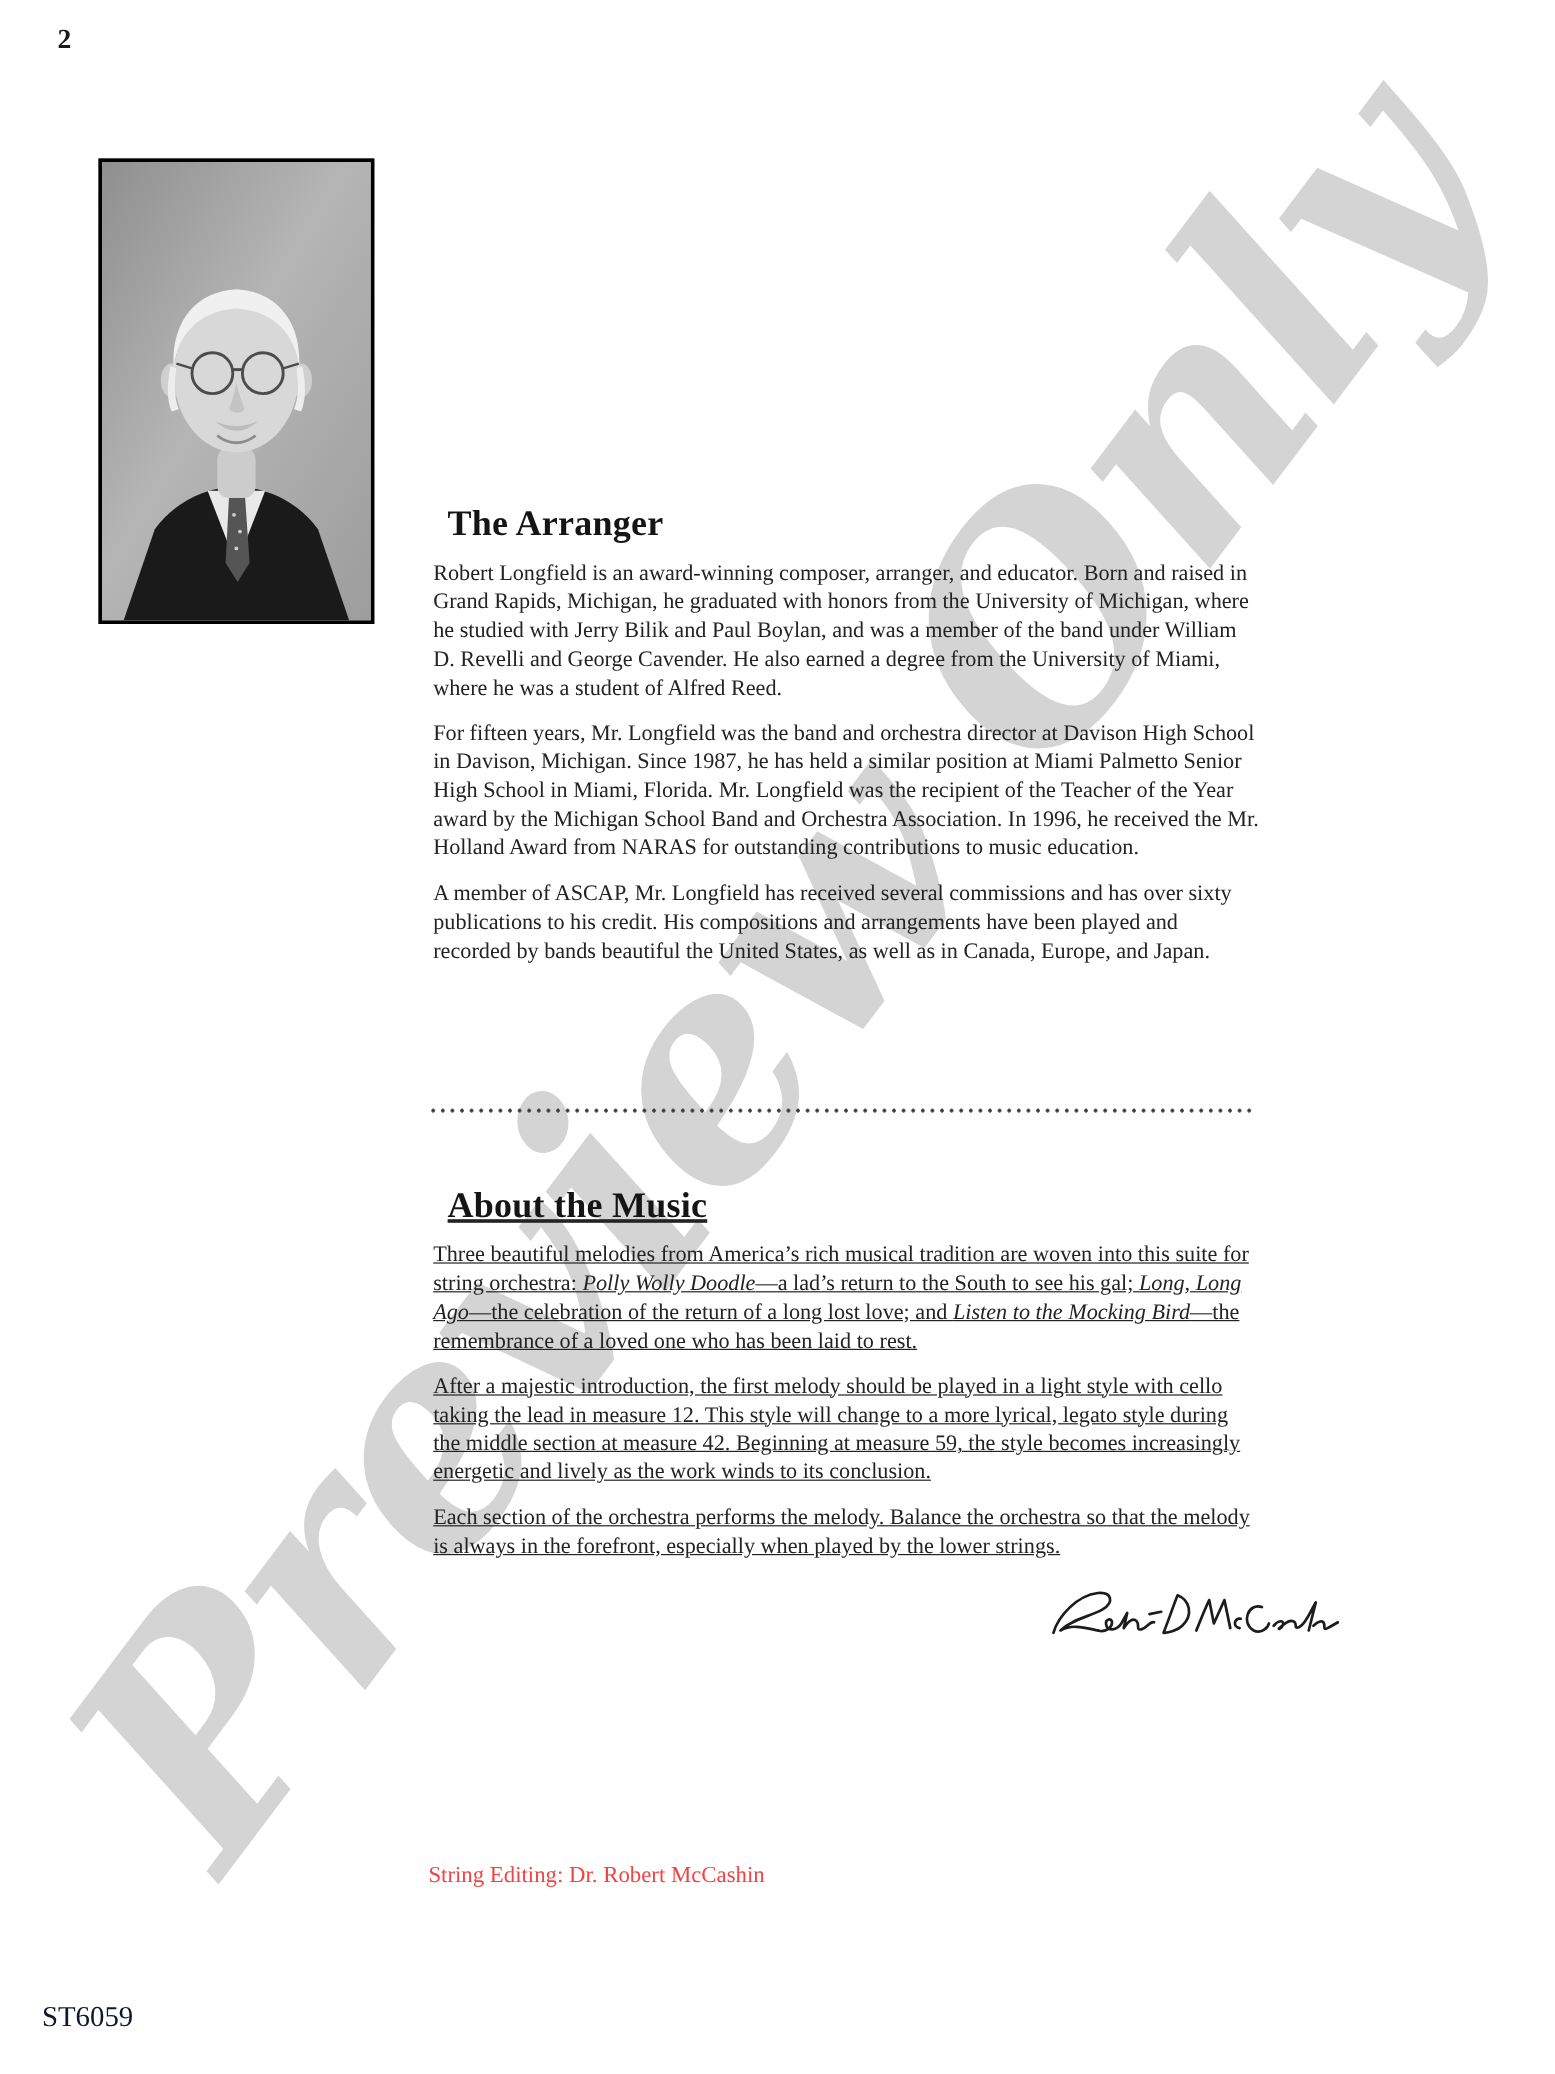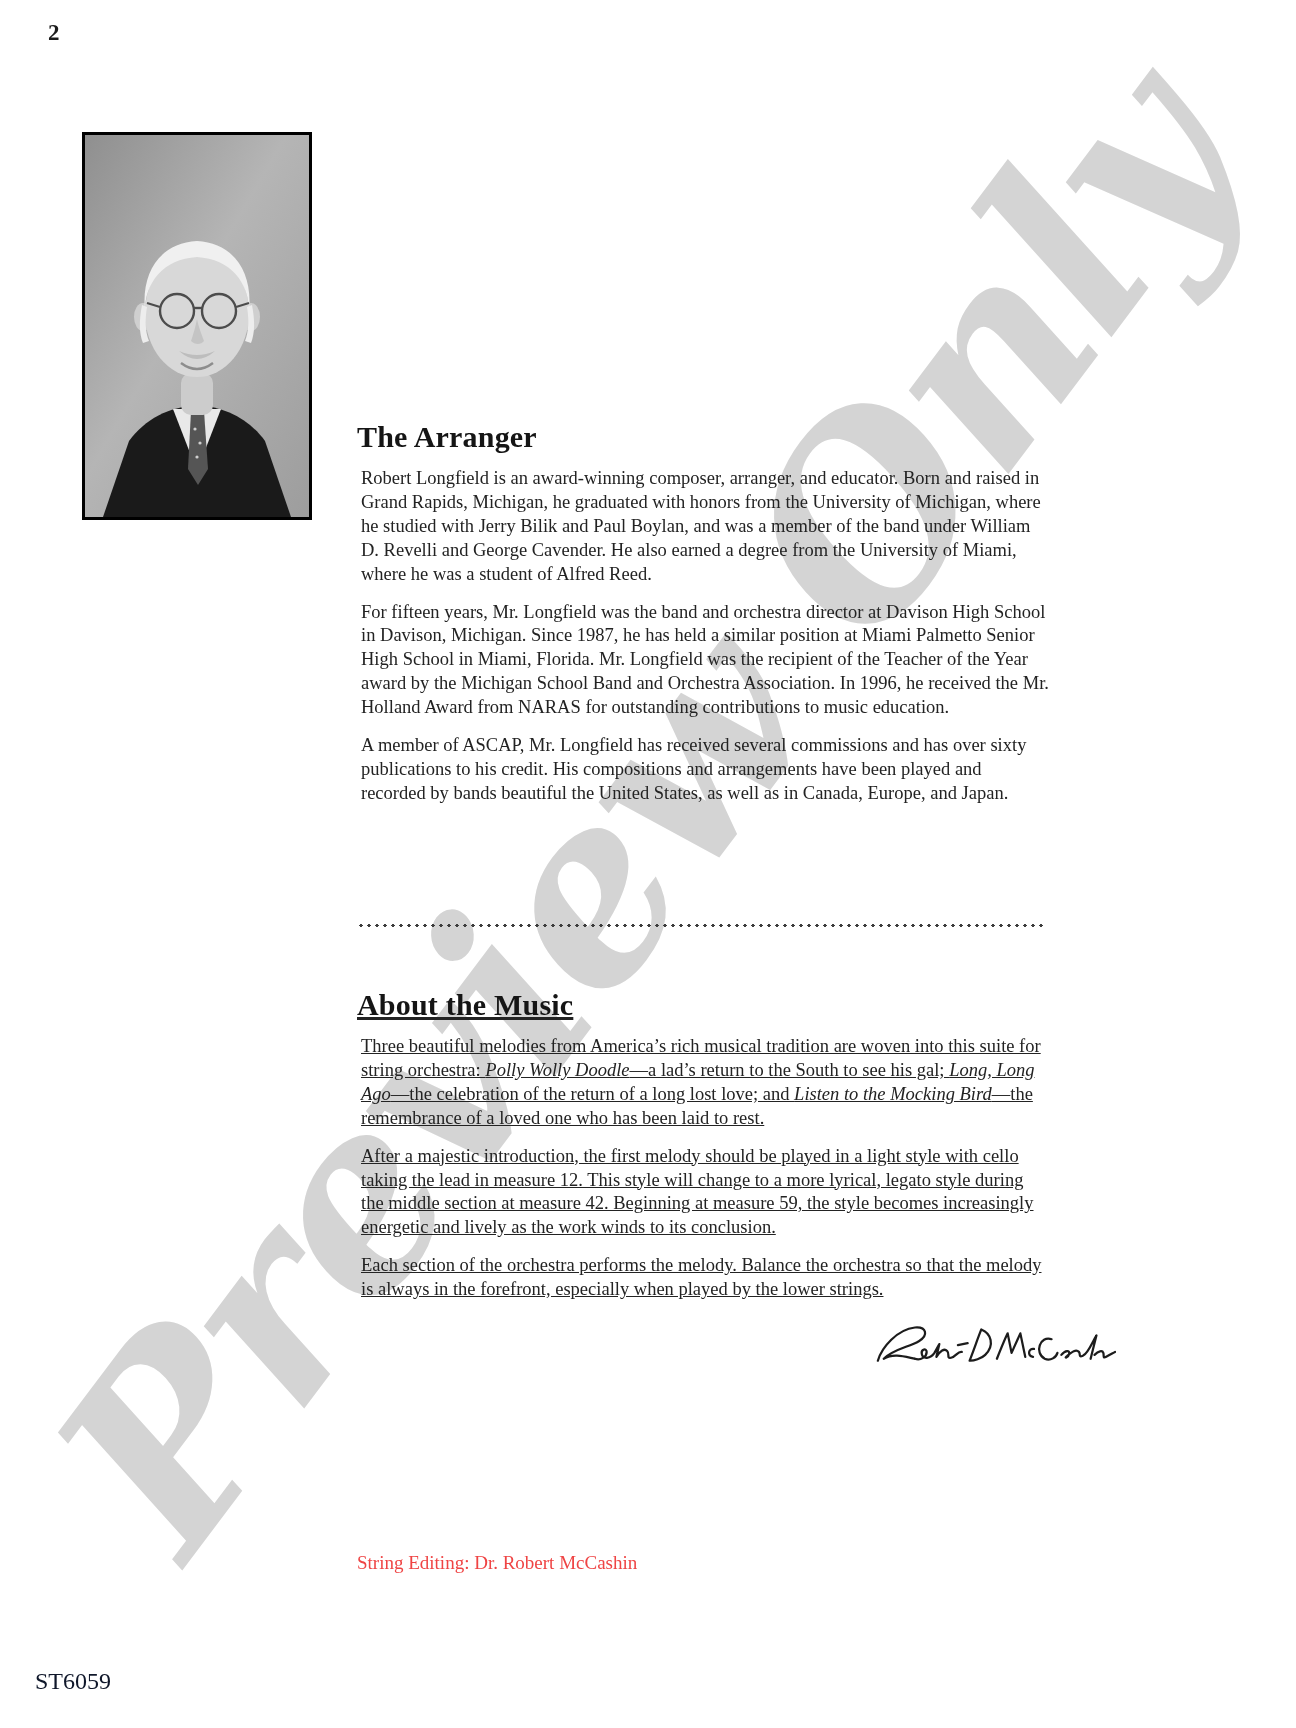--- a/index.html
+++ b/index.html
@@ -70,21 +70,21 @@
     width: 692px;
     z-index: 1;
   }
   #arranger-section { top: 420px; }
   #about-section   { top: 988px; text-decoration: underline; }
   .section-heading {
     font-size: 30px;
     line-height: 34px;
     font-weight: bold;
     color: #151515;
-    margin: 0 0 13px 0;
+    margin: 0 0 13px 16px;
     letter-spacing: 0.2px;
   }
   .body-para {
     font-size: 18.5px;
     line-height: 23.9px;
     margin: 0 0 14px 4px;
     text-align: left;
   }
   .body-para em { font-style: italic; }
   

